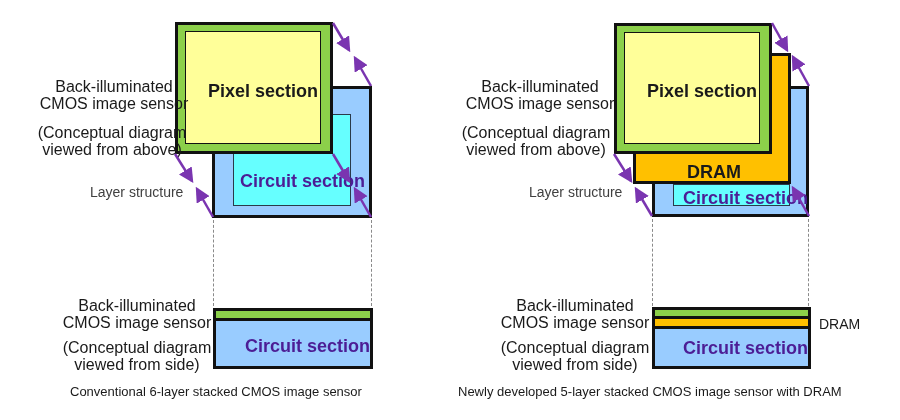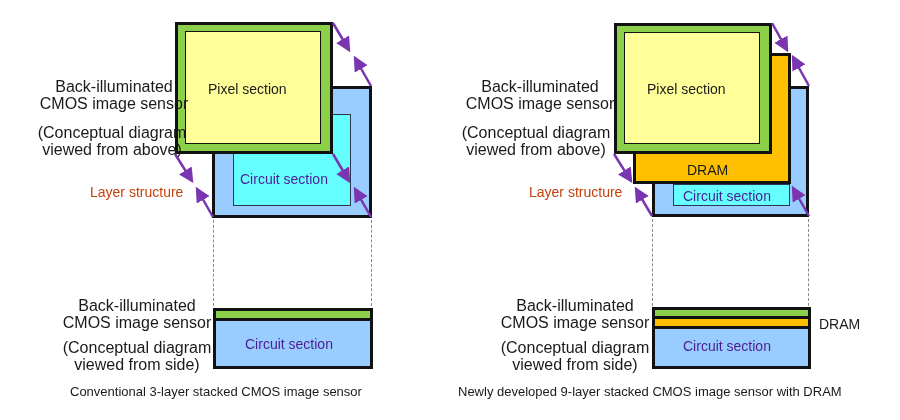--- a/index.html
+++ b/index.html
@@ -1,22 +1,22 @@
 <!DOCTYPE html>
 <html><head>
 <meta charset="utf-8">
 <style>
   html, body { margin: 0; padding: 0; background: #ffffff; }
   body { width: 900px; height: 420px; position: relative; overflow: hidden; font-family: "Liberation Sans", sans-serif; color: #1a1a1a; }
   .abs { position: absolute; }
   .box { position: absolute; box-sizing: border-box; border: 3px solid #111; }
   .lbl { position: absolute; font-size: 16px; line-height: 17px; text-align: center; white-space: nowrap; }
-  .boxtext { position: absolute; font-size: 14px; color: #1a1a1a; white-space: nowrap; }
+  .boxtext { position: absolute; font-size: 18px; color: #1a1a1a; white-space: nowrap; font-weight: bold; }
   .dark { color: #4c1d95; }
-  .purple { color: #c2410c; font-size: 14px; }
+  .purple { color: #404040; font-size: 14px; }
   .caption { position: absolute; font-size: 13px; white-space: nowrap; }
   .dash { position: absolute; width: 0; border-left: 1.5px dashed #8a8a8a; }
   svg.overlay { position: absolute; left: 0; top: 0; }
 </style>
 </head>
 <body>
 
 <div>
 
   <div class="box" style="left:212px;top:86px;width:160px;height:132px;background:#99ccff;"></div>
@@ -46,21 +46,21 @@
 
   <div class="lbl" style="left:62px;top:297px;width:150px;">
     <div>Back-illuminated</div>
     <div>CMOS image sensor</div>
   </div>
   <div class="lbl" style="left:62px;top:339px;width:150px;">
     <div>(Conceptual diagram</div>
     <div>viewed from side)</div>
   </div>
 
-  <div class="caption" style="left:70px;top:384px;">Conventional 3-layer stacked CMOS image sensor</div>
+  <div class="caption" style="left:70px;top:384px;">Conventional 6-layer stacked CMOS image sensor</div>
 </div>
 
 <div>
   <div class="box" style="left:652px;top:86px;width:157px;height:131px;background:#99ccff;"></div>
   <div class="box" style="left:673px;top:184px;width:117px;height:22px;background:#66ffff;border-width:1px;border-color:#2a3a4a;"></div>
   <div class="boxtext dark" style="left:683px;top:188px;">Circuit section</div>
 
   <div class="box" style="left:633px;top:53px;width:158px;height:131px;background:#ffc000;"></div>
   <div class="boxtext" style="left:687px;top:162px;">DRAM</div>
 
@@ -89,21 +89,21 @@
 
   <div class="lbl" style="left:500px;top:297px;width:150px;">
     <div>Back-illuminated</div>
     <div>CMOS image sensor</div>
   </div>
   <div class="lbl" style="left:500px;top:339px;width:150px;">
     <div>(Conceptual diagram</div>
     <div>viewed from side)</div>
   </div>
 
-  <div class="caption" style="left:458px;top:384px;">Newly developed 9-layer stacked CMOS image sensor with DRAM</div>
+  <div class="caption" style="left:458px;top:384px;">Newly developed 5-layer stacked CMOS image sensor with DRAM</div>
 </div>
 
 <svg class="overlay" width="900" height="420">
   <defs>
     <marker id="ah" markerWidth="6" markerHeight="6" refX="5" refY="3" orient="auto">
       <path d="M0,0 L6,3 L0,6 z" fill="#7a35b0"></path>
     </marker>
   </defs>
   <g stroke="#7a35b0" stroke-width="2.5" fill="none" marker-end="url(#ah)">
 

